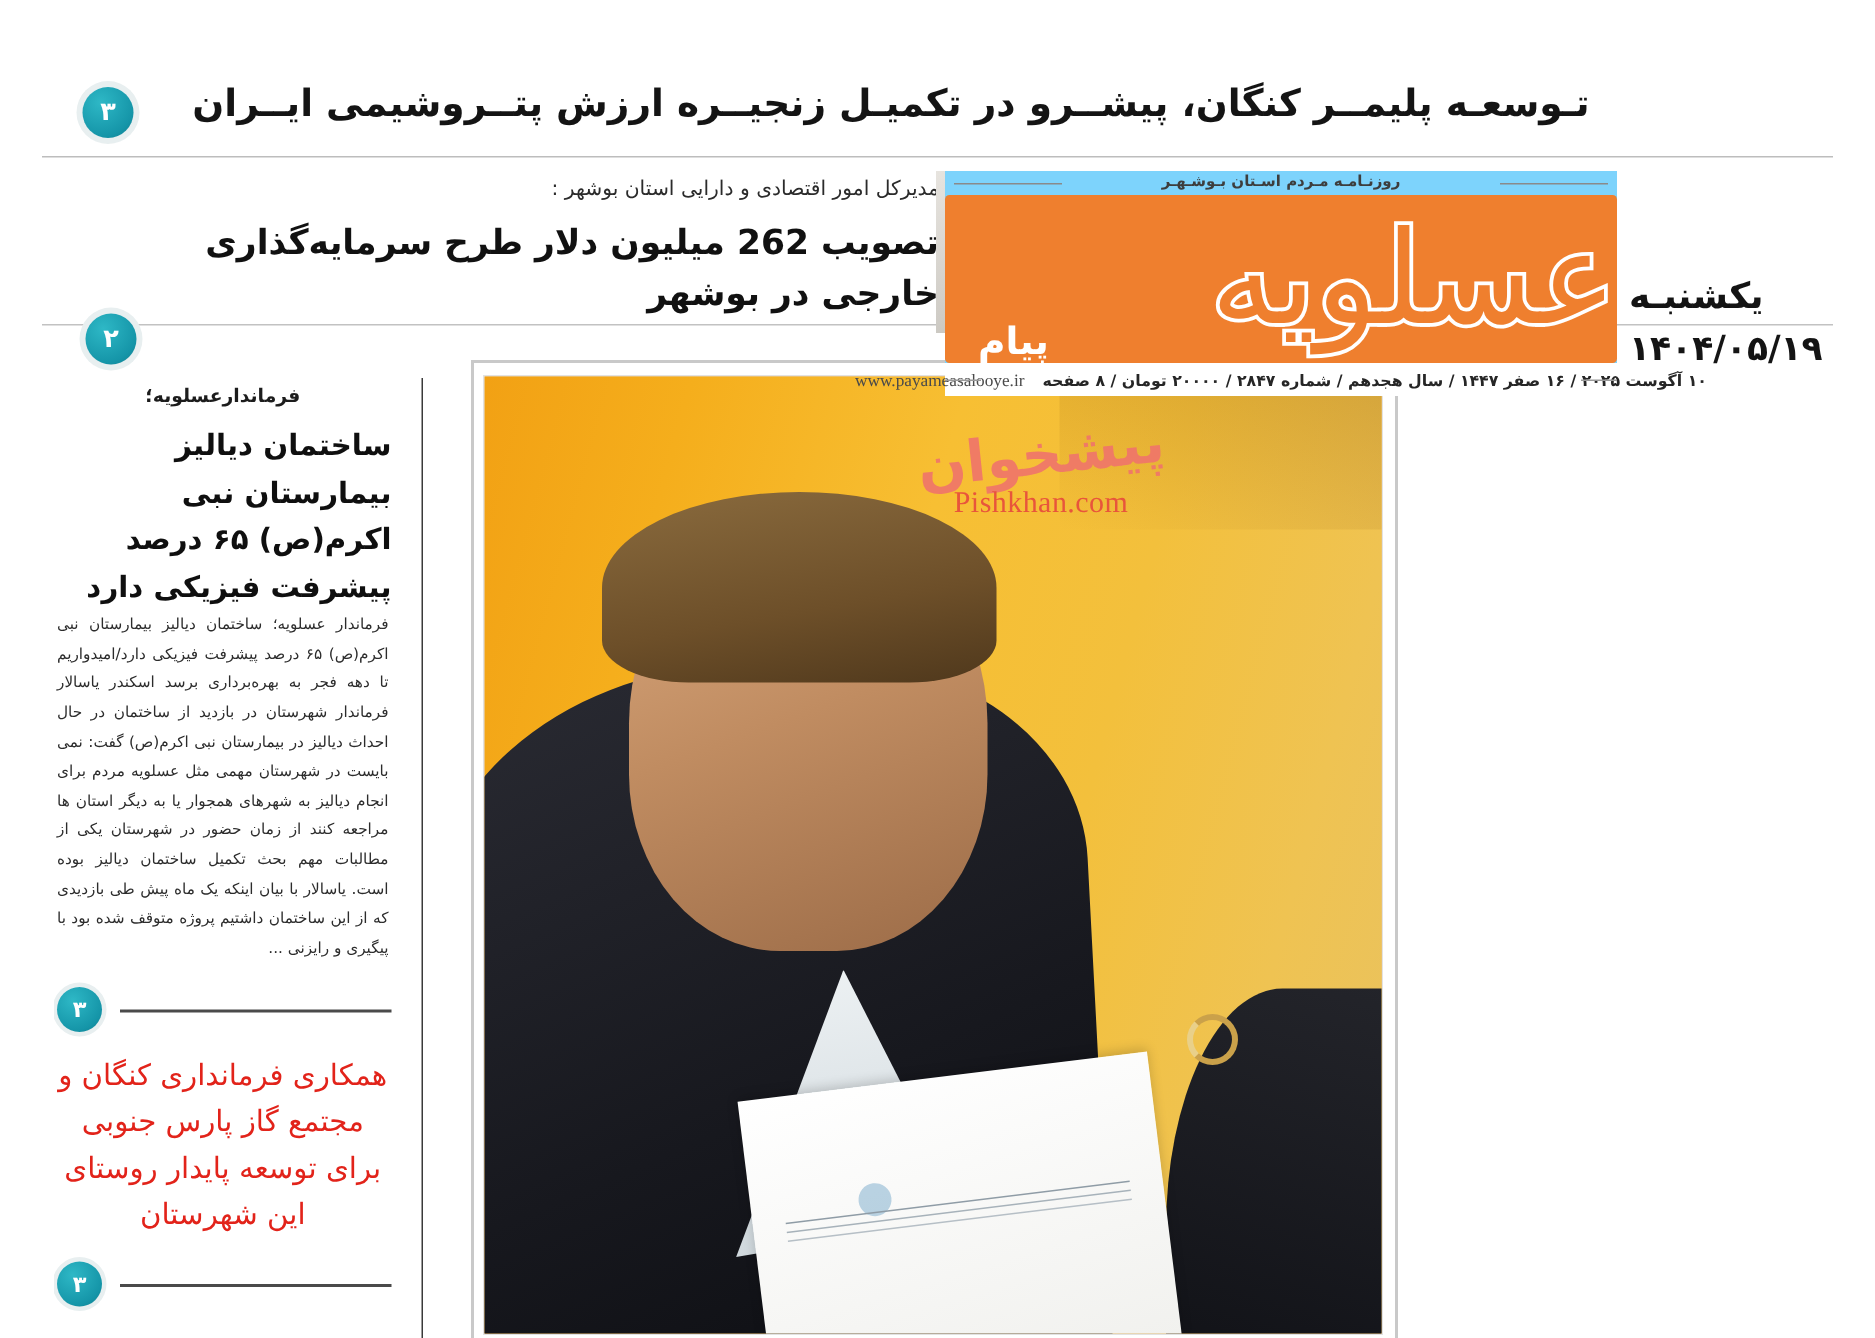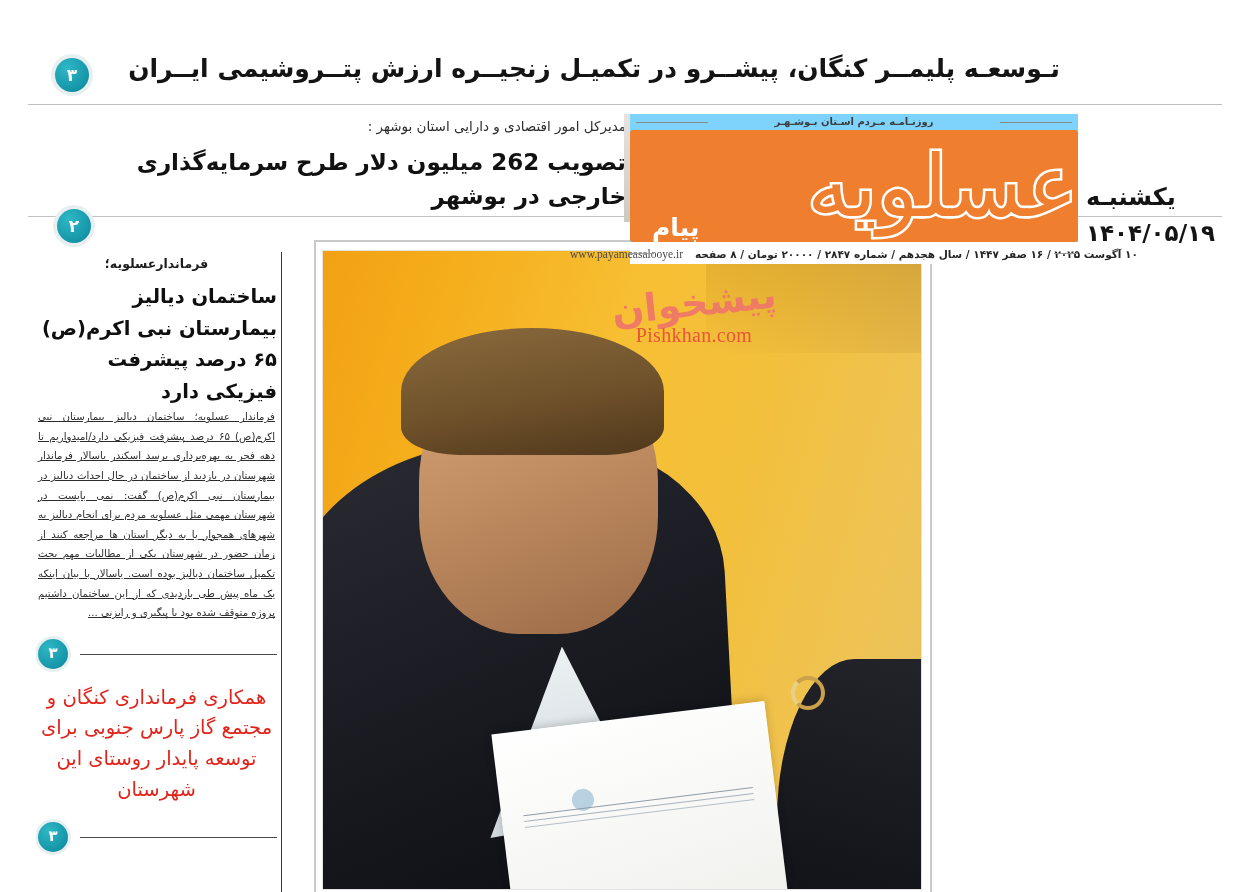--- a/index.html
+++ b/index.html
@@ -320,21 +320,21 @@
   }
 
   
   .sidebar {
     position: absolute;
     top: 12px;
     left: 36px;
     width: 246px;
     bottom: 0;
     border-right: 1.5px solid #3a3a3a;
-    padding-right: 4px;
+    padding-right: 20px;
     box-sizing: border-box;
     overflow: hidden;
   }
   .sb-kicker {
     text-align: center;
     font-size: 12.5px;
     font-weight: bold;
     color: #1c1c1c;
     margin: 4px 0 10px;
   }
@@ -344,21 +344,20 @@
     line-height: 1.62;
     color: #0f0f0f;
     margin-bottom: 0;
   }
   .sb-body {
     font-size: 10.2px;
     line-height: 1.92;
     text-align: justify;
     color: #2c2c2c;
     padding: 0 2px;
-    text-decoration: underline;
   }
   .sb-sep {
     position: relative;
     height: 30px;
     margin: 16px 0 4px;
   }
   .sb-sep .line {
     position: absolute;
     top: 15px;
     right: 0;

